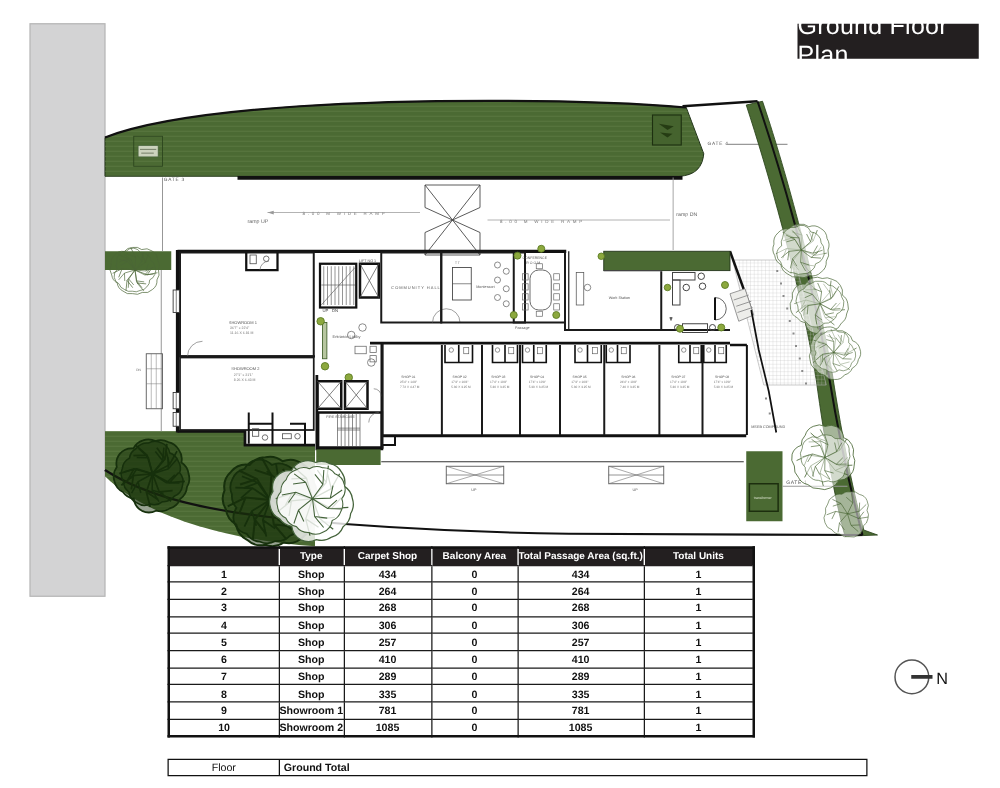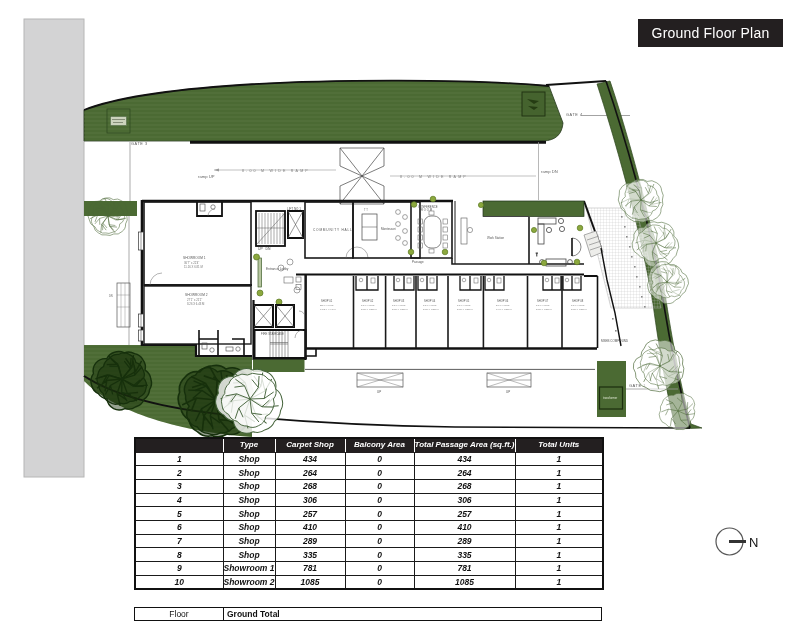--- a/index.html
+++ b/index.html
@@ -1,26 +1,26 @@
 <!DOCTYPE html>
 <html><head>
 <meta charset="utf-8">
 <style>
 html,body{margin:0;padding:0;background:#fff;}
 .page{position:relative;width:800px;height:630px;background:#fff;font-family:"Liberation Sans",sans-serif;overflow:hidden;}
 #plan{position:absolute;left:0;top:0;}
 .titlebox{position:absolute;left:638px;top:19px;width:145px;height:28px;background:#231f20;color:#fff;
- font-size:14px;display:flex;align-items:center;justify-content:center;letter-spacing:0.2px;}
+ font-size:20px;display:flex;align-items:center;justify-content:center;letter-spacing:0.2px;}
 .tblwrap{position:absolute;left:134px;top:437px;width:468px;}
-table.t{border-collapse:collapse;table-layout:fixed;width:468px;font-size:8.5px;color:#111;font-style:italic;}
+table.t{border-collapse:collapse;table-layout:fixed;width:468px;font-size:8.5px;color:#111;}
 table.t td{border:1px solid #1a1a1a;text-align:center;padding:0;height:12.7px;line-height:12px;font-weight:bold;}
 table.t tr.hdr td{background:#231f20;color:#fff;height:12.5px;border:1px solid #231f20;border-right:1px solid #fff;font-weight:bold;font-size:8px;}
 table.t tr.hdr td:last-child{border-right:1px solid #231f20;margin-top:39px;}
 table.t{border:2px solid #111;}
-.ftbl{position:absolute;left:134px;top:606.5px;width:468px;height:14px;border:1.5px solid #111;box-sizing:border-box;font-size:8.5px;color:#111;}
+.ftbl{position:absolute;left:134px;top:606.5px;width:560px;height:14px;border:1.5px solid #111;box-sizing:border-box;font-size:8.5px;color:#111;}
 .ftbl .c1{position:absolute;left:0;top:0;width:88px;height:100%;border-right:1px solid #111;display:flex;align-items:center;justify-content:center;}
 .ftbl .c2{position:absolute;left:92px;top:0;height:100%;display:flex;align-items:center;font-weight:bold;}
 .north{position:absolute;left:702px;top:515px;width:90px;height:55px;}
 </style>
 </head>
 <body>
 <div class="page">
 <svg id="plan" width="800" height="630" viewBox="0 0 800 630">
 <defs>
 <g id="treeA">

